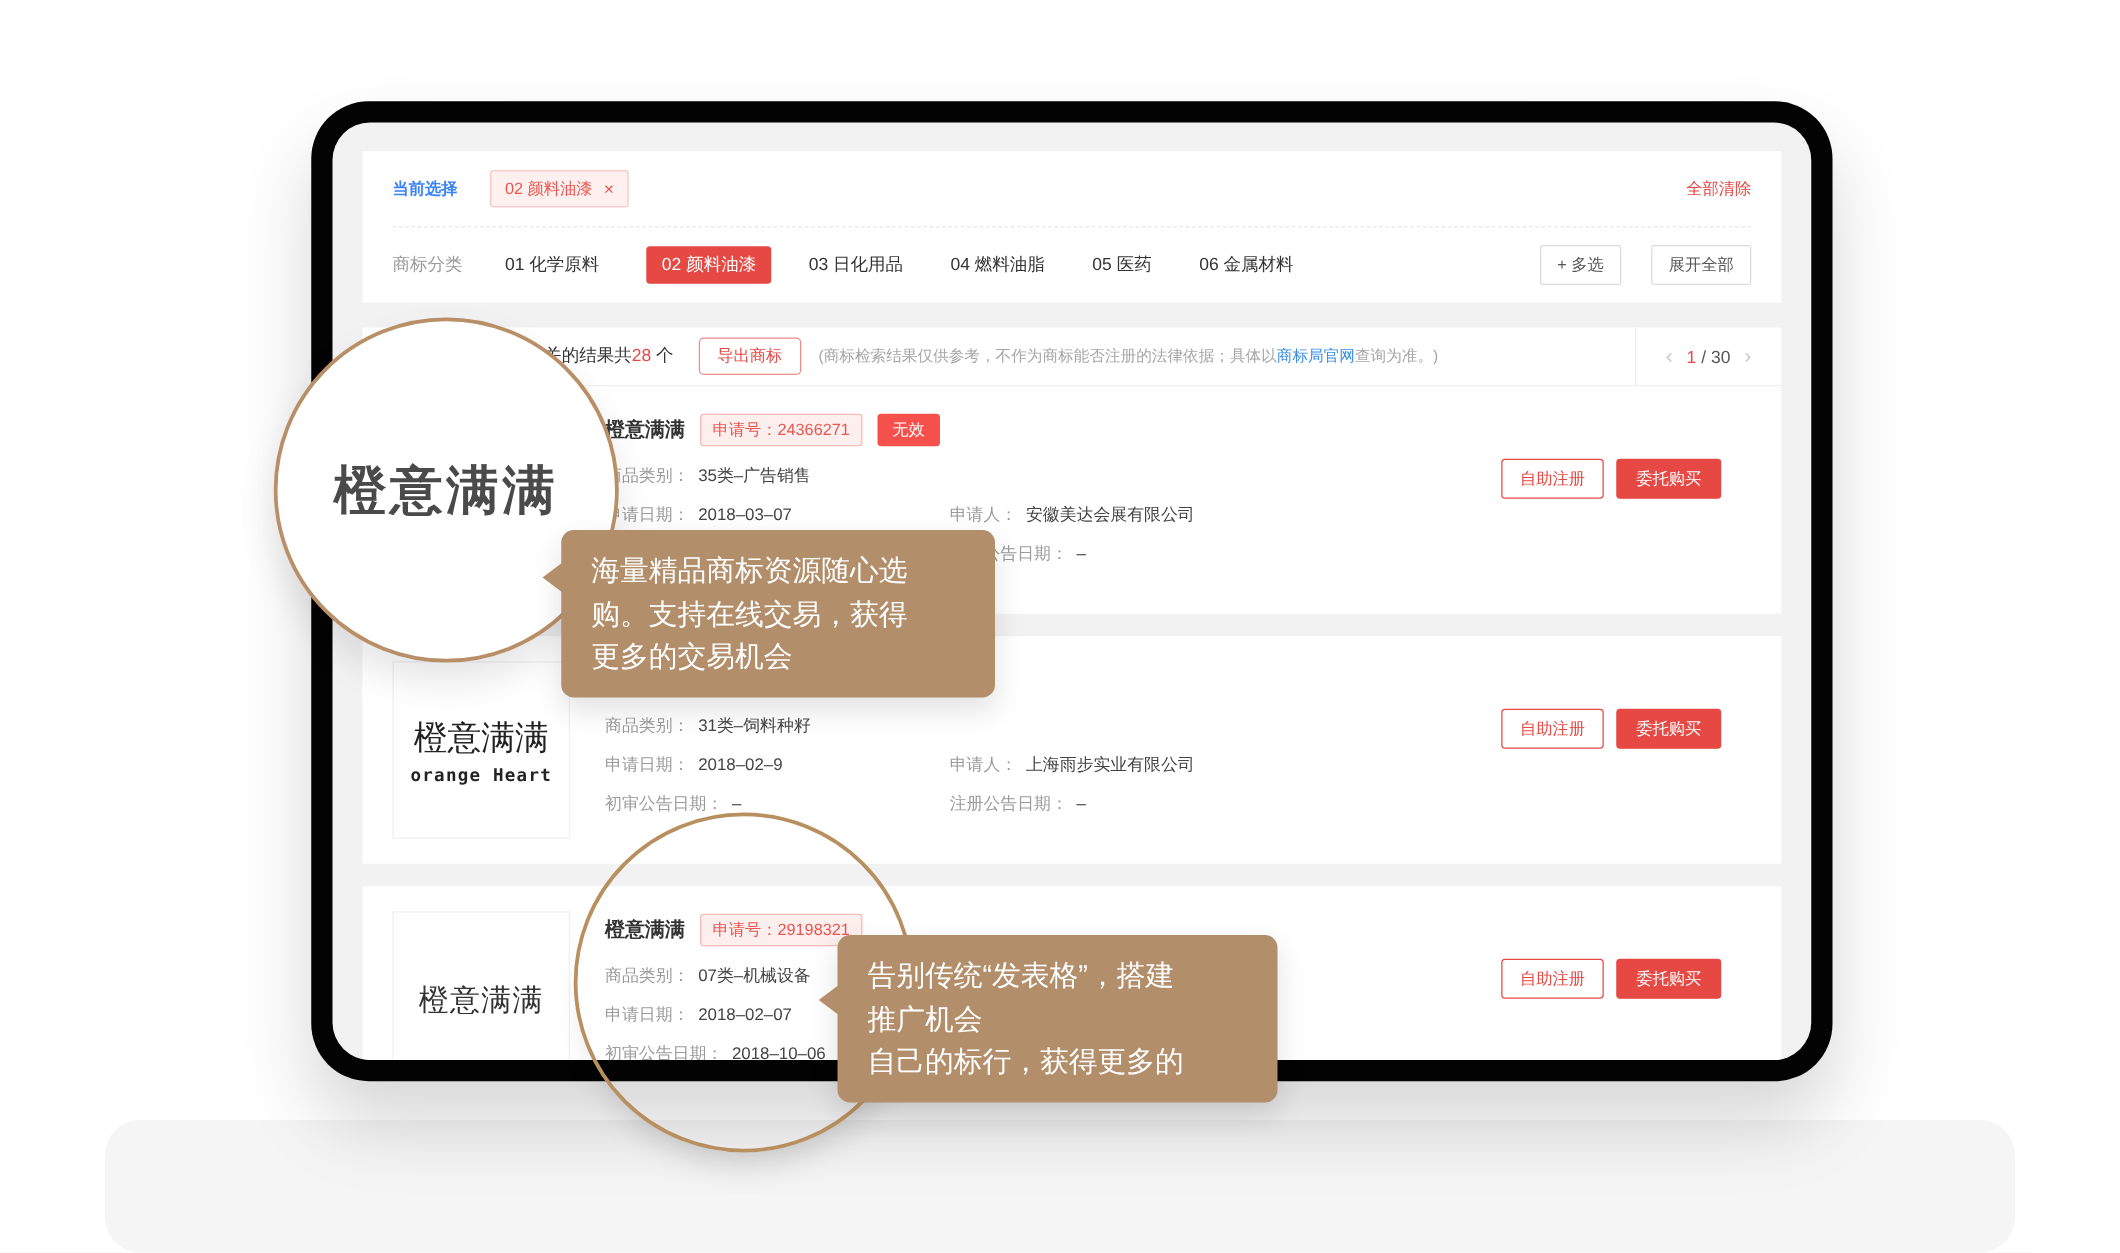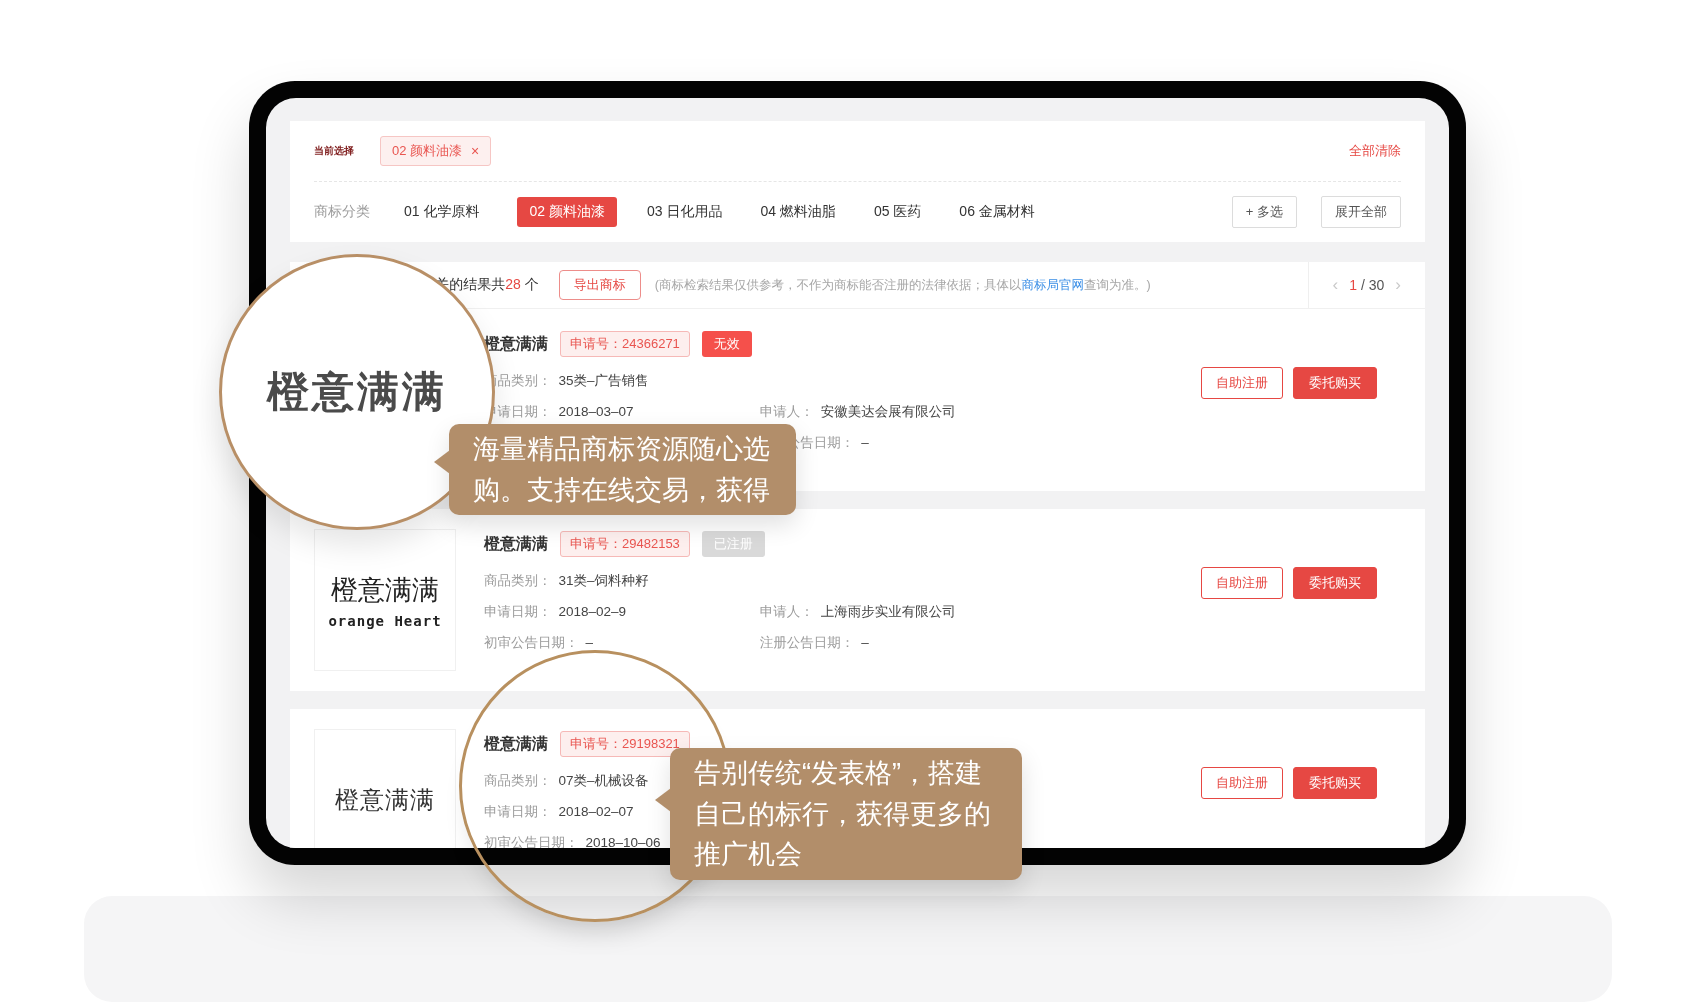--- a/index.html
+++ b/index.html
@@ -15,21 +15,21 @@
   .screen { position:absolute; left:249px; top:81px; width:1217px; height:784px;
             background:#030303; border-radius:46px; padding:17px; z-index:2;
             box-shadow:0 34px 60px rgba(0,0,0,.16); }
   .screen-inner { width:100%; height:100%; background:#f2f2f3; border-radius:30px;
                   overflow:hidden; padding:23px 24px; }
   .card { background:#fff; }
 
   
   .filter-card { margin-bottom:20px; }
   .filter-row1 { display:flex; align-items:center; padding:15px 24px; }
-  .filter-label { font-size:10px; font-weight:bold; color:#7f1d1d; margin-right:26px; }
+  .filter-label { font-size:13px; font-weight:bold; color:#3b82f6; margin-right:26px; }
   .sel-tag { display:inline-flex; align-items:center; gap:9px; background:#fdf0ef;
              border:1px solid #f6c6c4; color:#e95550; font-size:13px;
              padding:5px 11px; border-radius:3px; cursor:pointer; }
   .sel-tag .x { font-size:14px; line-height:1; }
   .clear-all { margin-left:auto; color:#e64843; font-size:13px; cursor:pointer; }
   .filter-div { border-top:1px dashed #e6e6e6; margin:0 24px; }
   .filter-row2 { display:flex; align-items:center; padding:14px 24px; font-size:14px; }
   .cat-label { color:#9b9b9b; margin-right:34px; }
   .cat-item { color:#333; margin-right:38px; cursor:pointer; white-space:nowrap; }
   .cat-item.active { background:#e64843; color:#fff; padding:6px 12px;
@@ -86,21 +86,21 @@
   
   .lens1 { position:absolute; left:219px; top:254px; width:276px; height:276px; z-index:40;
            border-radius:50%; background:#fff; border:3px solid #b88f66;
            box-shadow:0 16px 30px rgba(0,0,0,.10);
            display:flex; align-items:center; justify-content:center; }
   .lens1-text { font-size:42px; font-weight:bold; color:#4a4a4a; letter-spacing:3px; }
   .lens2 { position:absolute; left:459px; top:650px; width:272px; height:272px; z-index:40;
            border-radius:50%; border:3px solid #b8905f; background:transparent;
            box-shadow:0 20px 28px -14px rgba(0,0,0,.18); }
   .tooltip { position:absolute; background:#b28e6a; color:#fff; border-radius:10px;
-             padding:5px 24px; font-size:27px; line-height:1.5; z-index:50;
+             padding:15px 24px; font-size:23px; line-height:1.5; z-index:50;
              box-shadow:0 10px 24px rgba(0,0,0,.12); }
   .tooltip .tri { position:absolute; left:-15px; width:0; height:0;
                   border-top:12px solid transparent; border-bottom:12px solid transparent;
                   border-right:16px solid #b28e6a; }
   .tt1 { left:449px; top:424px; width:347px; }
   .tt1 .tri { top:26px; }
   .tt2 { left:670px; top:748px; width:352px; }
   .tt2 .tri { top:40px; }
 </style>
 </head>
@@ -228,20 +228,21 @@
 
 <div class="lens1">
   <span class="lens1-text">橙意满满</span>
 </div>
 <div class="lens2"></div>
 
 <div class="tooltip tt1">
   <span class="tri"></span>
   <div>海量精品商标资源随心选</div>
   <div>购。支持在线交易，获得</div>
+  <div>更多的交易机会</div>
 </div>
 
 <div class="tooltip tt2">
   <span class="tri"></span>
   <div>告别传统“发表格”，搭建</div>
+  <div>推广机会</div>
   <div>自己的标行，获得更多的</div>
-  <div>推广机会</div>
 </div>
 
 </body></html>

